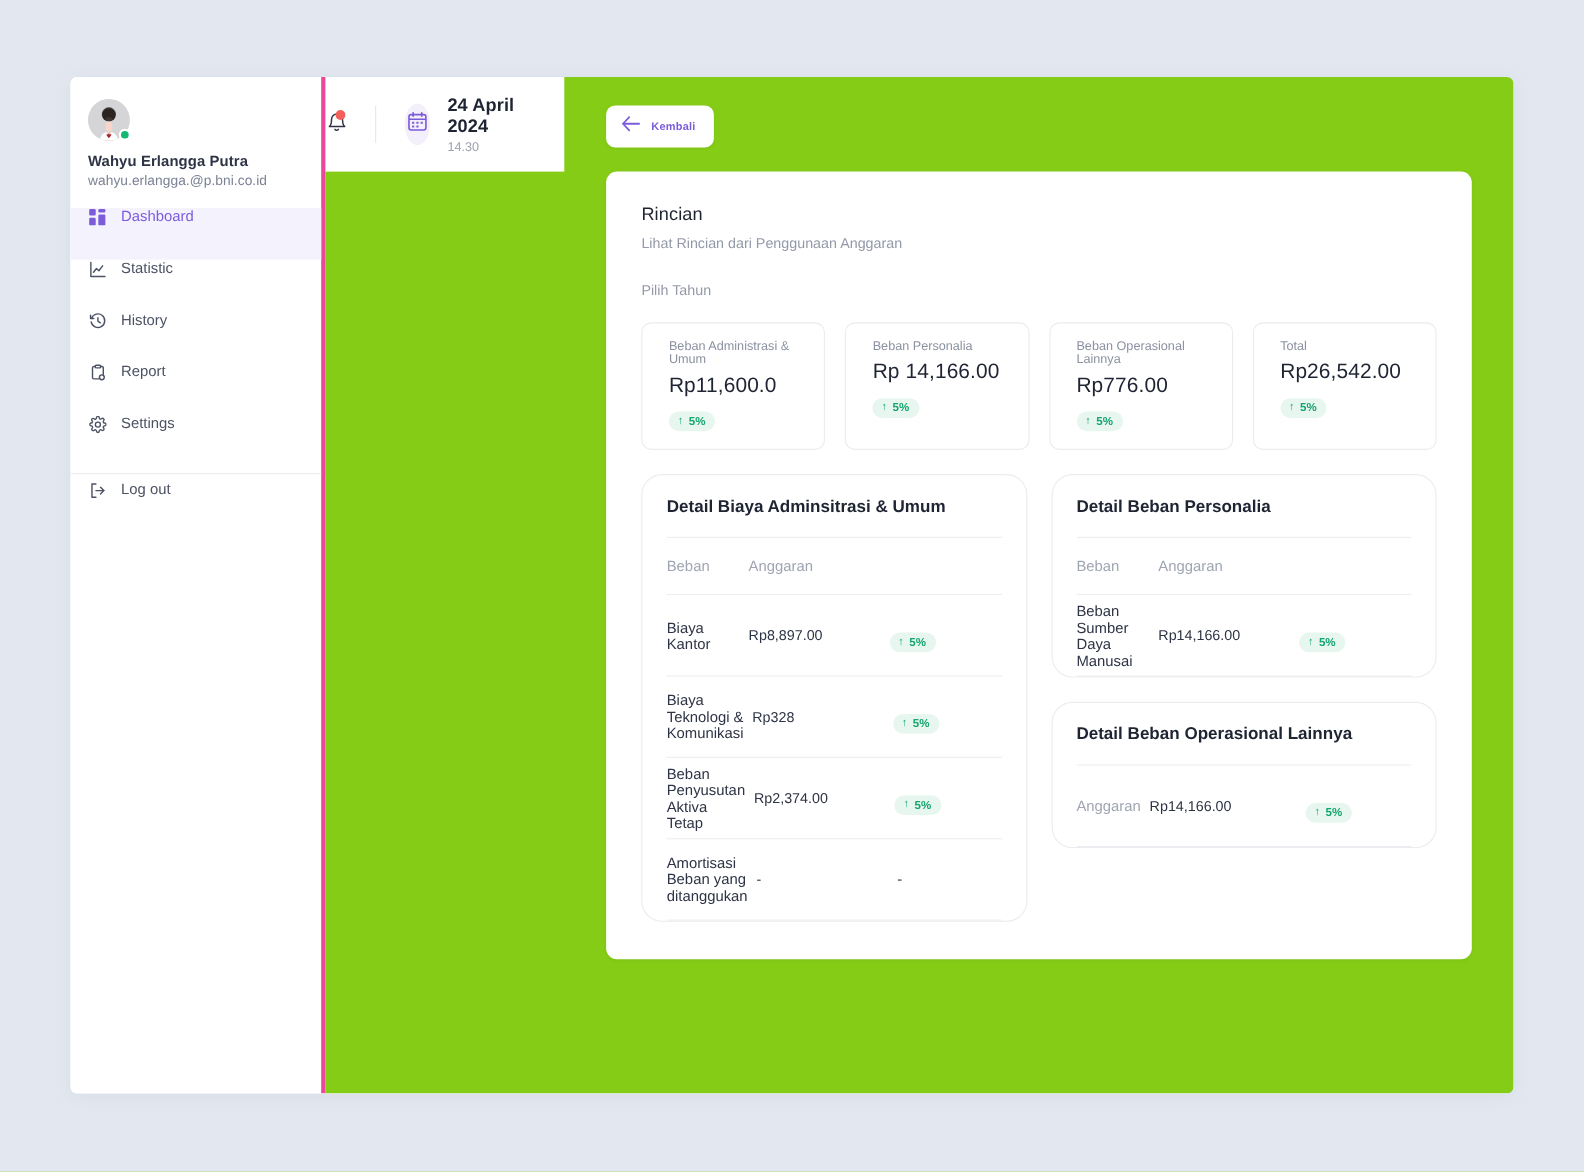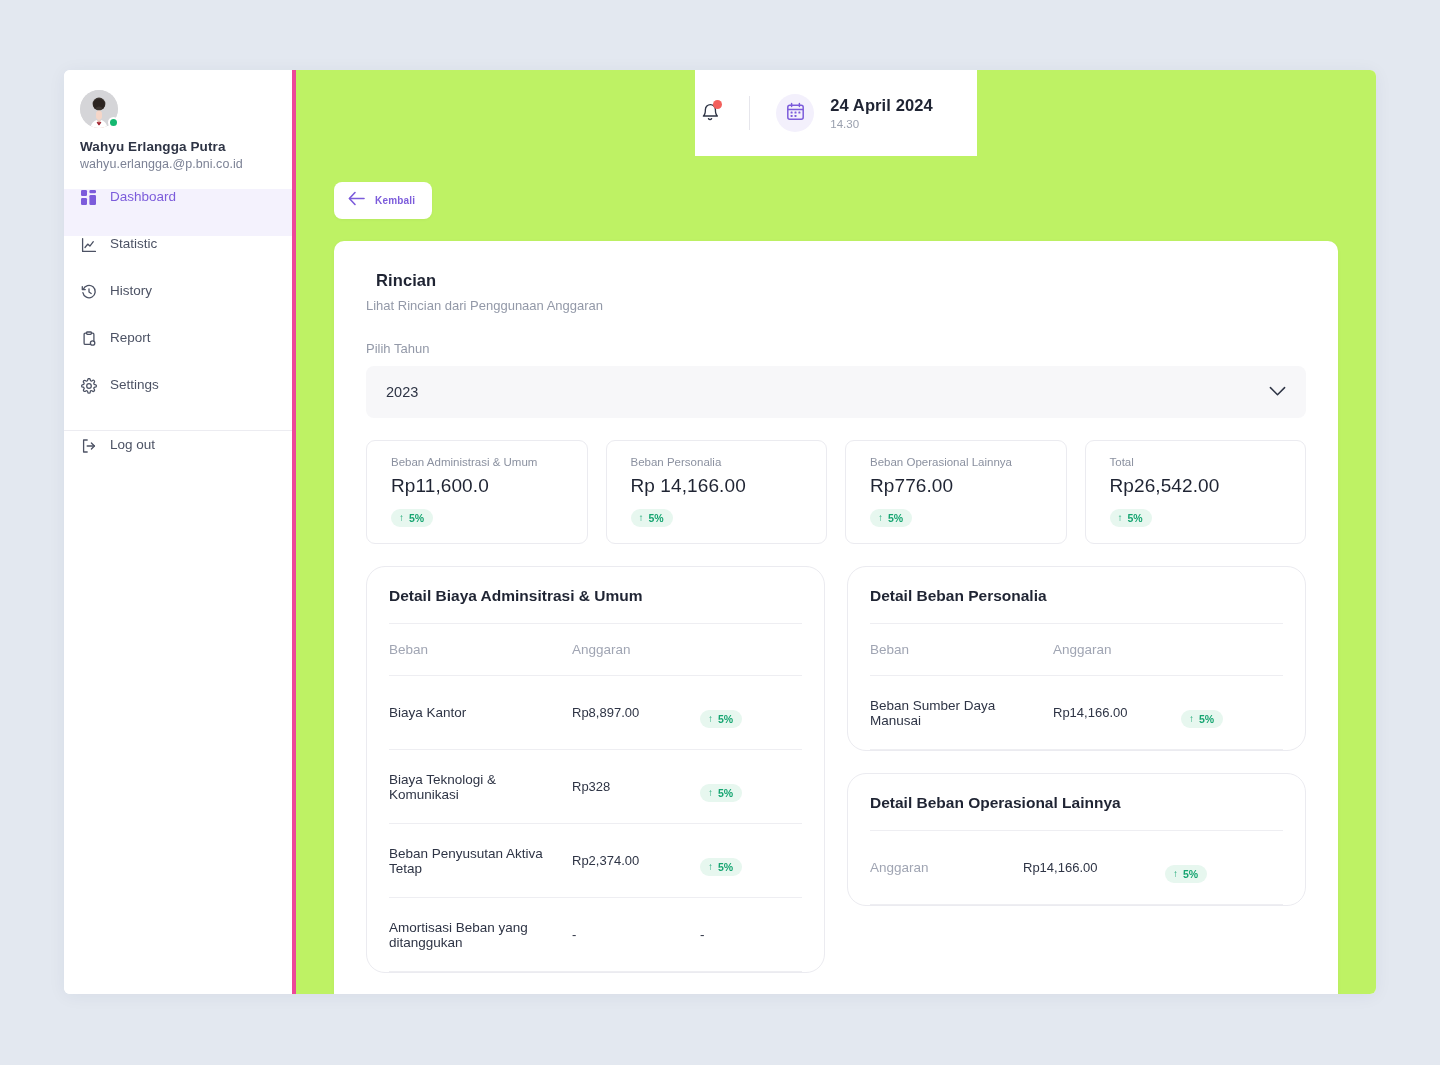--- a/index.html
+++ b/index.html
@@ -65,21 +65,21 @@
   .nav-item.active {
     background: #f4f2fd;
     color: #7c5cdb;
     font-weight: 400;
   }
   .nav-item.active .ic { color: #7c5cdb; }
   .nav-sep { height: 1px; background: #ececf1; margin: 6px 0 0 0; }
   .logout { margin-top: 6px; }
 
   
-  .main { flex: 1; display: flex; flex-direction: column; background: #bef264; min-width: 0; align-items: center; }
+  .main { flex: 1; display: flex; flex-direction: row; background: #84cc16; min-width: 0; }
   .topbar {
     height: 86px; background: #ffffff;
     display: flex; align-items: center; justify-content: flex-end;
     padding-right: 44px; gap: 0;
     flex: 0 0 86px;
   }
   .bell-btn { position: relative; width: 30px; height: 30px; display:flex; align-items:center; justify-content:center; cursor: pointer; }
   .bell-dot { position: absolute; top: 2px; right: 3px; width: 9px; height: 9px; border-radius: 50%; background: #f3605c; }
   .tb-divider { width: 1px; height: 34px; background: #e6e6ec; margin: 0 26px 0 24px; }
   .cal-circle {
@@ -102,21 +102,21 @@
   }
   .back-label { font-size: 10px; font-weight: 700; color: #7c5cdb; letter-spacing: .2px; }
 
   .panel {
     margin-top: 22px;
     background: #ffffff;
     border-radius: 10px;
     padding: 30px 32px 34px 32px;
     box-shadow: 0 1px 4px rgba(30,35,60,0.04);
   }
-  .panel-title { font-size: 16.5px; font-weight: 700; color: #1f2433; letter-spacing: .1px; margin-left: 10px; }
+  .panel-title { font-size: 16.5px; font-weight: 400; color: #1f2433; letter-spacing: .1px; }
   .panel-sub { margin-top: 8px; font-size: 13px; color: #9399a8; }
 
   .field-label { margin-top: 28px; font-size: 13px; color: #9399a8; }
   .select-box {
     margin-top: 10px;
     height: 52px; background: #f7f7f9;
     border-radius: 8px;
     display: flex; align-items: center; justify-content: space-between;
     padding: 0 20px;
     cursor: pointer;
@@ -310,28 +310,20 @@
         </span>
         <span class="back-label">Kembali</span>
       </div>
 
       <div class="panel">
 
         <div class="panel-title">Rincian</div>
         <div class="panel-sub">Lihat Rincian dari Penggunaan Anggaran</div>
 
         <div class="field-label">Pilih Tahun</div>
-        <div class="select-box">
-          <span class="select-value">2023</span>
-          <span>
-            <svg width="17" height="11" viewBox="0 0 17 11" fill="none" stroke="#2e3445" stroke-width="1.5" stroke-linecap="round" stroke-linejoin="round" aria-hidden="true">
-              <path d="M1.4 1.6l7.1 7.1 7.1-7.1"></path>
-            </svg>
-          </span>
-        </div>
 
         <div class="stats">
 
           <div class="stat-card">
             <div class="stat-label">Beban Administrasi &amp; Umum</div>
             <div class="stat-value">Rp11,600.0</div>
             <div class="badge">
               <span class="arrow">↑</span>
               <span>5%</span>
             </div>

